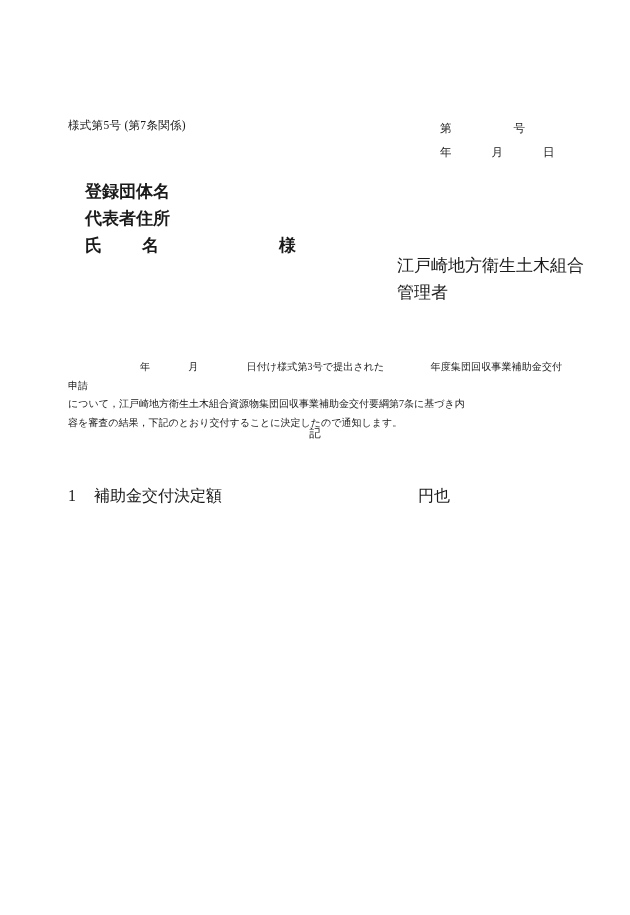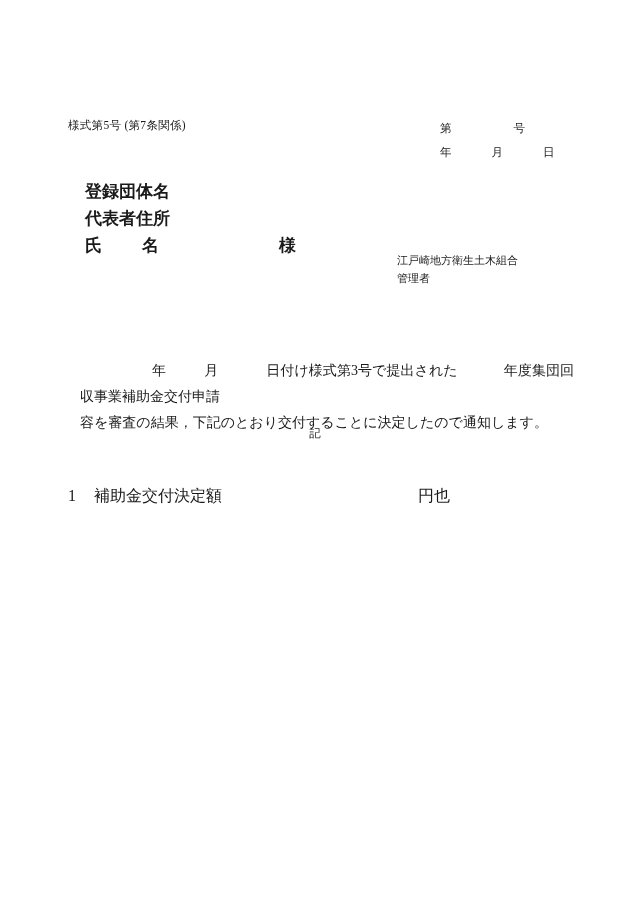--- a/index.html
+++ b/index.html
@@ -55,41 +55,40 @@
     font-size: 17px;
     font-weight: bold;
   }
   .addressee div { white-space: nowrap; }
   .addressee .name-row .gap { display: inline-block; width: 40px; }
   .addressee .name-row .sama { display: inline-block; margin-left: 120px; }
   .issuer {
     position: absolute;
     left: 397px;
     top: 252px;
-    font-size: 11px;
+    font-size: 17px;
   }
   .issuer div { white-space: nowrap; }
   .doc-title {
     position: absolute;
     left: 0;
     right: 0;
     top: 309px;
     text-align: center;
     font-size: 12px;
     letter-spacing: 0.6px;
   }
   .body-text {
     position: absolute;
     left: 68px;
     width: 494px;
     top: 358px;
-    font-size: 14px;
+    font-size: 10px;
     line-height: 1.85;
     text-align: justify;
-    margin-left: 12px;
   }
   .body-text .indent { display: inline-block; width: 72px; }
   .body-text .g1 { display: inline-block; width: 38px; }
   .body-text .g2 { display: inline-block; width: 48px; }
   .body-text .g3 { display: inline-block; width: 46px; }
   .ki-mark {
     position: absolute;
     left: 0;
     right: 0;
     top: 424px;
@@ -131,20 +130,21 @@
   </div>
 
   <div class="issuer">
     <div>江戸崎地方衛生土木組合</div>
     <div>管理者</div>
   </div>
 
 
   <div class="body-text">
     <div><span class="indent"></span><span>年</span><span class="g1"></span><span>月</span><span class="g2"></span><span>日付け様式第3号で提出された</span><span class="g3"></span><span>年度集団回収事業補助金交付申請</span></div>
+    <div>について，江戸崎地方衛生土木組合資源物集団回収事業補助金交付要綱第7条に基づき内</div>
     <div>容を審査の結果，下記のとおり交付することに決定したので通知します。</div>
   </div>
 
   <div class="ki-mark">記</div>
 
   <div class="item-1">
     <span class="num">1</span><span>補助金交付決定額</span><span class="amount-gap"></span><span>円也</span>
   </div>
 
 </div>

